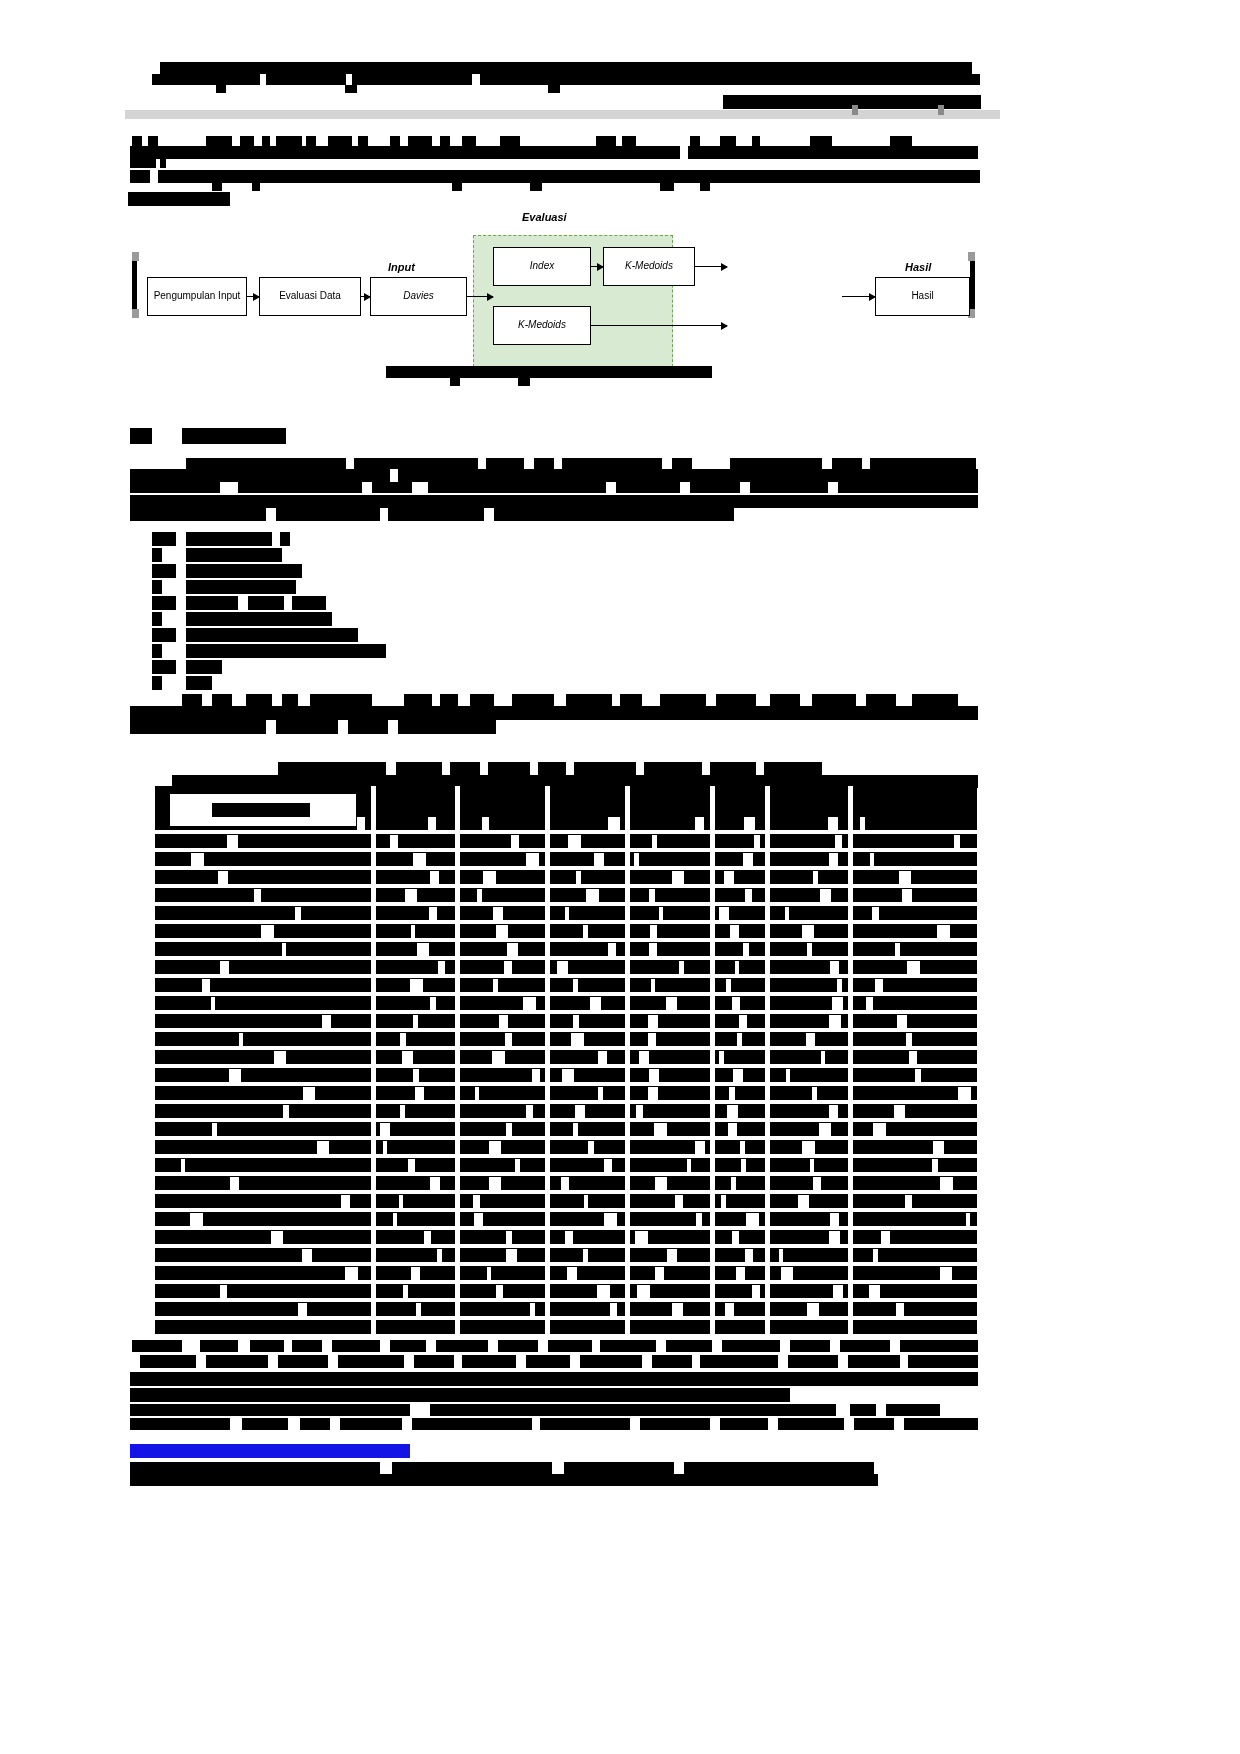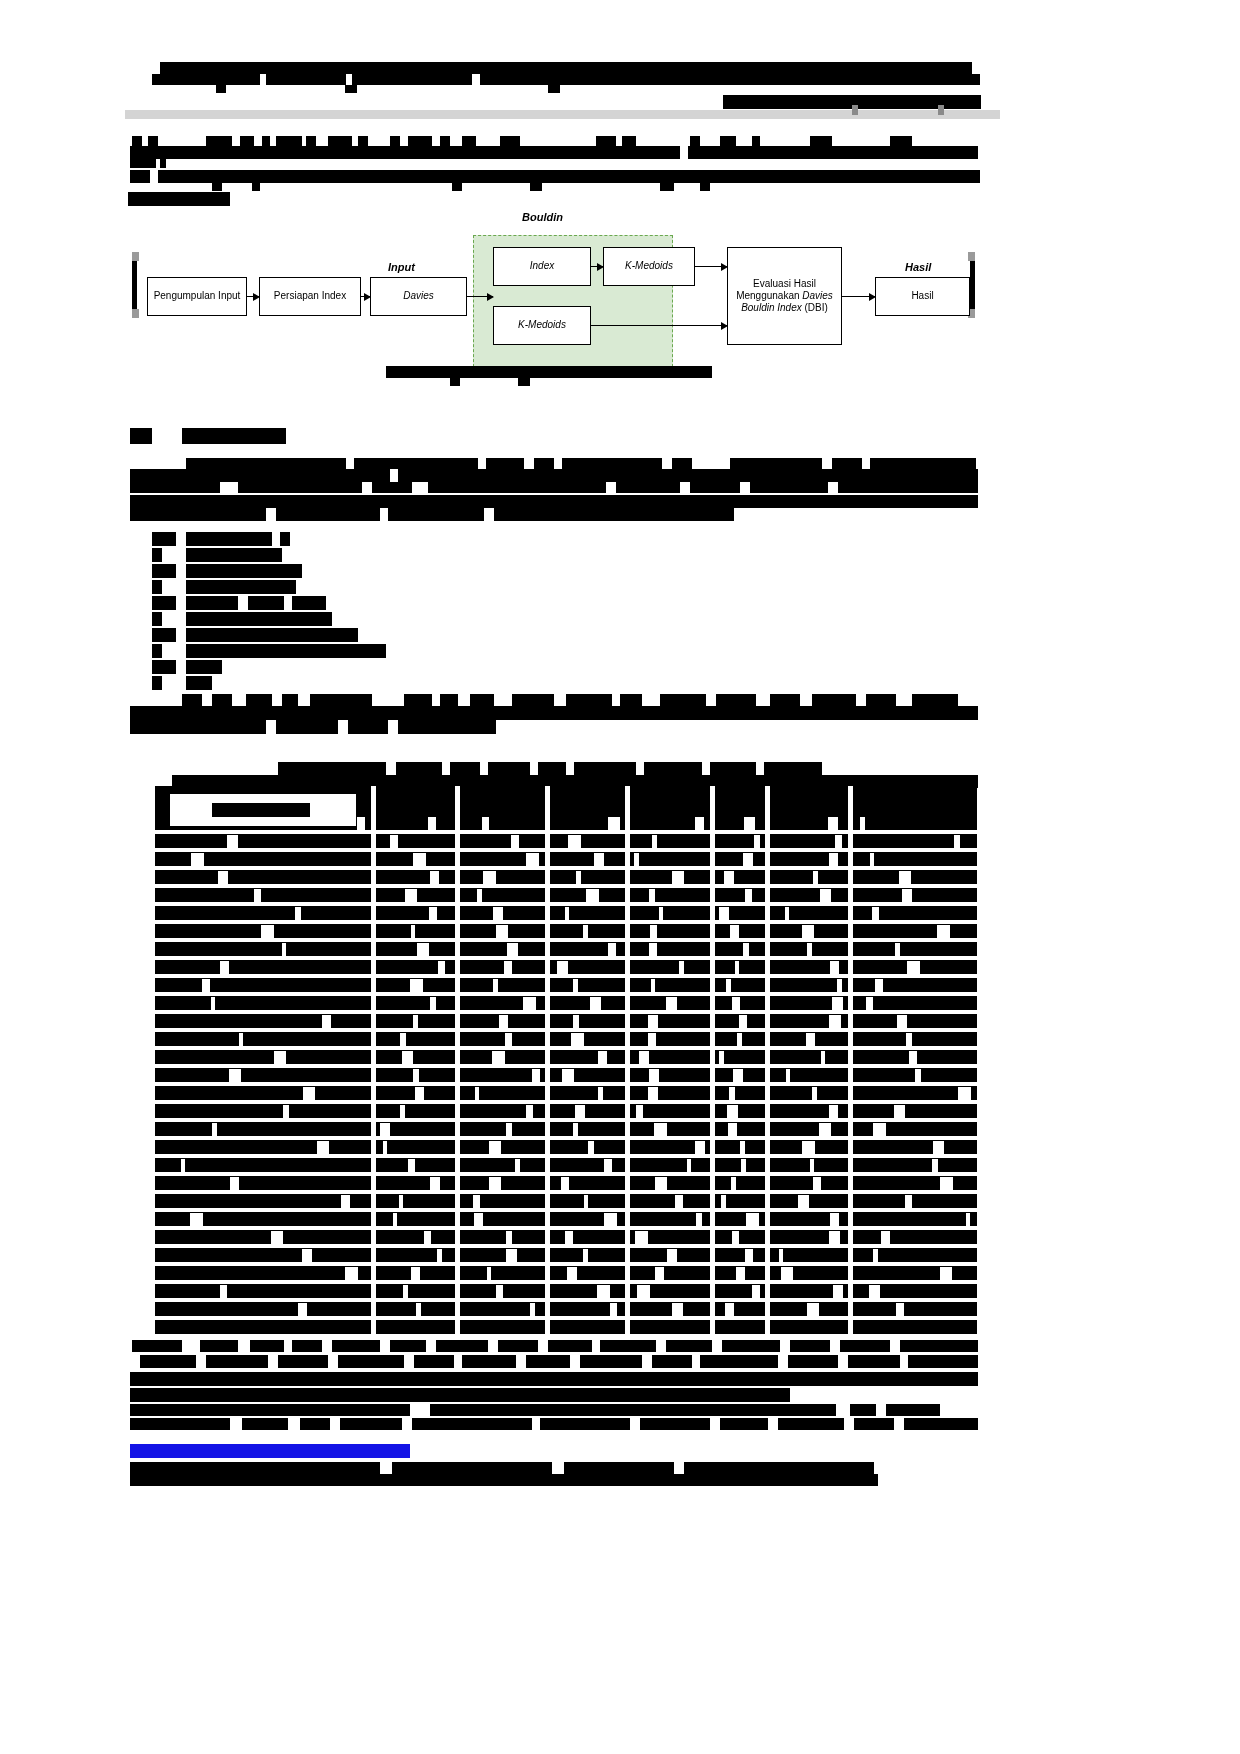--- a/index.html
+++ b/index.html
@@ -168,36 +168,31 @@
     <div class="side-mark-dark" style="left:2px; top:55px; width:5px; height:50px;"></div>
     <div class="side-mark-grey" style="left:2px; top:47px; width:7px; height:9px;"></div>
     <div class="side-mark-grey" style="left:2px; top:104px; width:7px; height:9px;"></div>
     <div class="side-mark-dark" style="left:840px; top:55px; width:5px; height:50px;"></div>
     <div class="side-mark-grey" style="left:838px; top:47px; width:7px; height:9px;"></div>
     <div class="side-mark-grey" style="left:838px; top:104px; width:7px; height:9px;"></div>
 
     <div class="proc-zone" style="left:343px; top:30px; width:200px; height:137px;"></div>
 
     <div class="dg-label" style="left:258px; top:56px;">Input</div>
-    <div class="dg-label" style="left:392px; top:6px;">Bouldin</div>
+    <div class="dg-label" style="left:392px; top:6px;">Evaluasi</div>
     <div class="dg-label" style="left:775px; top:56px;">Hasil</div>
 
     <div class="node" style="left:17px; top:72px; width:100px; height:39px;">Pengumpulan Input</div>
-    <div class="node" style="left:129px; top:72px; width:102px; height:39px;">Persiapan Index</div>
+    <div class="node" style="left:129px; top:72px; width:102px; height:39px;">Evaluasi Data</div>
     <div class="node ital" style="left:240px; top:72px; width:97px; height:39px;">Davies</div>
 
     <div class="node ital" style="left:363px; top:42px; width:98px; height:39px;">Index</div>
     <div class="node ital" style="left:473px; top:42px; width:92px; height:39px;">K-Medoids</div>
     <div class="node ital" style="left:363px; top:101px; width:98px; height:39px;">K-Medoids</div>
 
-    <div class="node" style="left:597px; top:42px; width:115px; height:98px; flex-direction:column;">
-      <span>Evaluasi Hasil</span>
-      <span><span>Menggunakan </span><span class="mix-i">Davies</span></span>
-      <span><span class="mix-i">Bouldin Index</span><span> (DBI)</span></span>
-    </div>
 
     <div class="node" style="left:745px; top:72px; width:95px; height:39px;">Hasil</div>
 
     <div class="arrow" style="left:117px; top:91px; width:12px;"></div>
     <div class="arrow" style="left:231px; top:91px; width:9px;"></div>
     <div class="arrow" style="left:337px; top:91px; width:26px;"></div>
     <div class="arrow" style="left:461px; top:61px; width:12px;"></div>
     <div class="arrow" style="left:565px; top:61px; width:32px;"></div>
     <div class="arrow" style="left:461px; top:120px; width:136px;"></div>
     <div class="arrow" style="left:712px; top:91px; width:33px;"></div>

